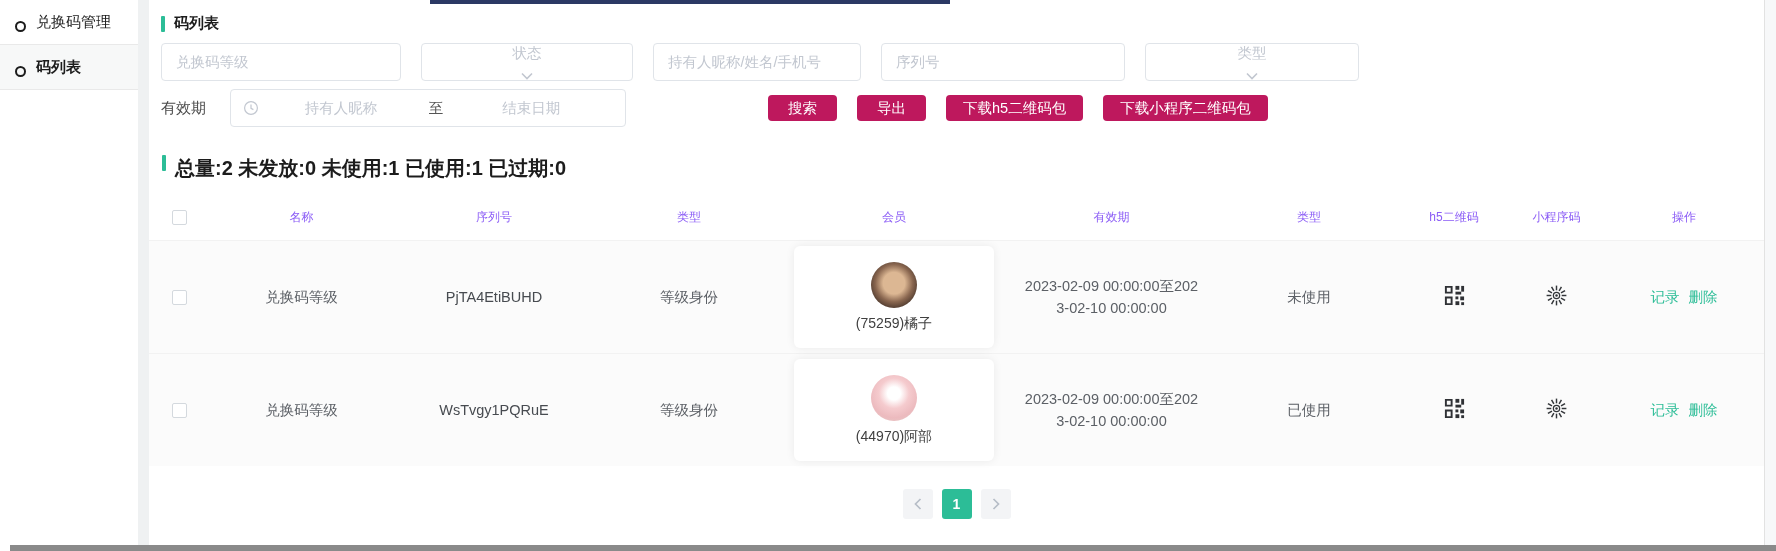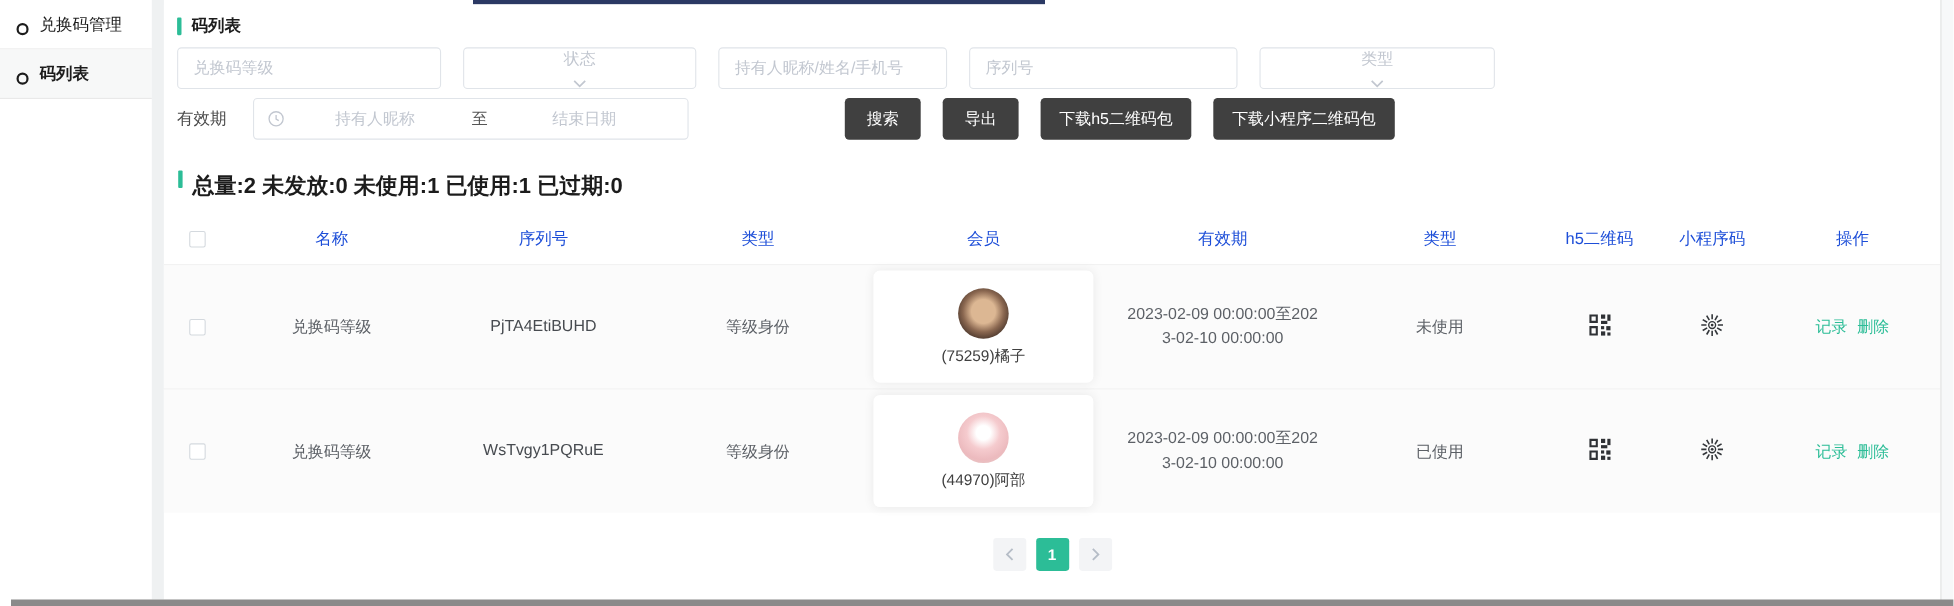--- a/index.html
+++ b/index.html
@@ -42,33 +42,33 @@
   .validity-row { display:flex; align-items:center; margin-top:8px; }
   .v-label { font-size:15px; color:#4a4a4a; margin-right:24px; }
   .date-range {
     width:396px; height:38px; border:1px solid #e0e4e9; border-radius:4px;
     display:flex; align-items:center; padding:0 12px; cursor:pointer; background:#fff;
   }
   .d-part { flex:1; text-align:center; }
   .d-sep { color:#555; padding:0 6px; }
   .btns { display:flex; gap:20px; margin-left:142px; }
   .btn {
-    height:38px; padding:0 17px; border:none; border-radius:4px; cursor:pointer;
-    background:#404040; color:#fff; font-size:14.5px; font-family:inherit; white-space:nowrap;
+    height:26px; padding:0 17px; border:none; border-radius:4px; cursor:pointer;
+    background:#be185d; color:#fff; font-size:14.5px; font-family:inherit; white-space:nowrap;
   }
   .btn.sm { padding:0 20px; }
 
   .gap-band { height:18px; background:#f0f2f3; }
 
   
   .table-card { background:#fff; flex:1; }
   .summary { display:flex; gap:9px; padding:14px 13px 12px; font-weight:bold; font-size:20px; color:#1c1c1c; }
 
   .thead, .trow { display:flex; align-items:center; }
-  .thead { height:46px; color:#1d4ed8; font-size:15px; }
+  .thead { height:46px; color:#8b5cf6; font-size:12px; }
   .trow { height:113px; border-top:1px solid #f2f2f2; background:#fbfbfb; color:#5c6066; }
   .cell { text-align:center; }
   .c-cb{width:60px; display:flex; justify-content:center;}
   .c-name{width:185px}.c-serial{width:200px}.c-type{width:190px}
   .c-member{width:220px}.c-valid{width:215px}.c-status{width:180px}
   .c-h5{width:110px}.c-mini{width:95px}.c-act{width:160px}
   .serial { color:#474b50; }
 
   .checkbox { width:15px; height:15px; border:1px solid #d4d9de; border-radius:2px; background:#fff; display:inline-block; cursor:pointer; }
 

